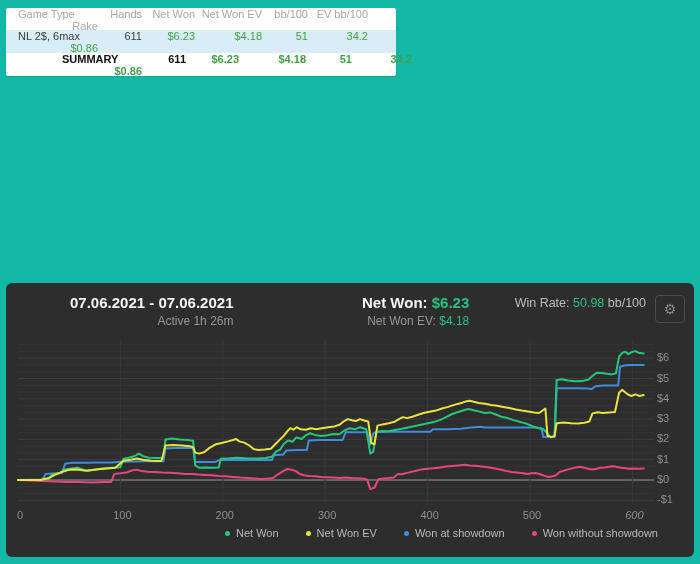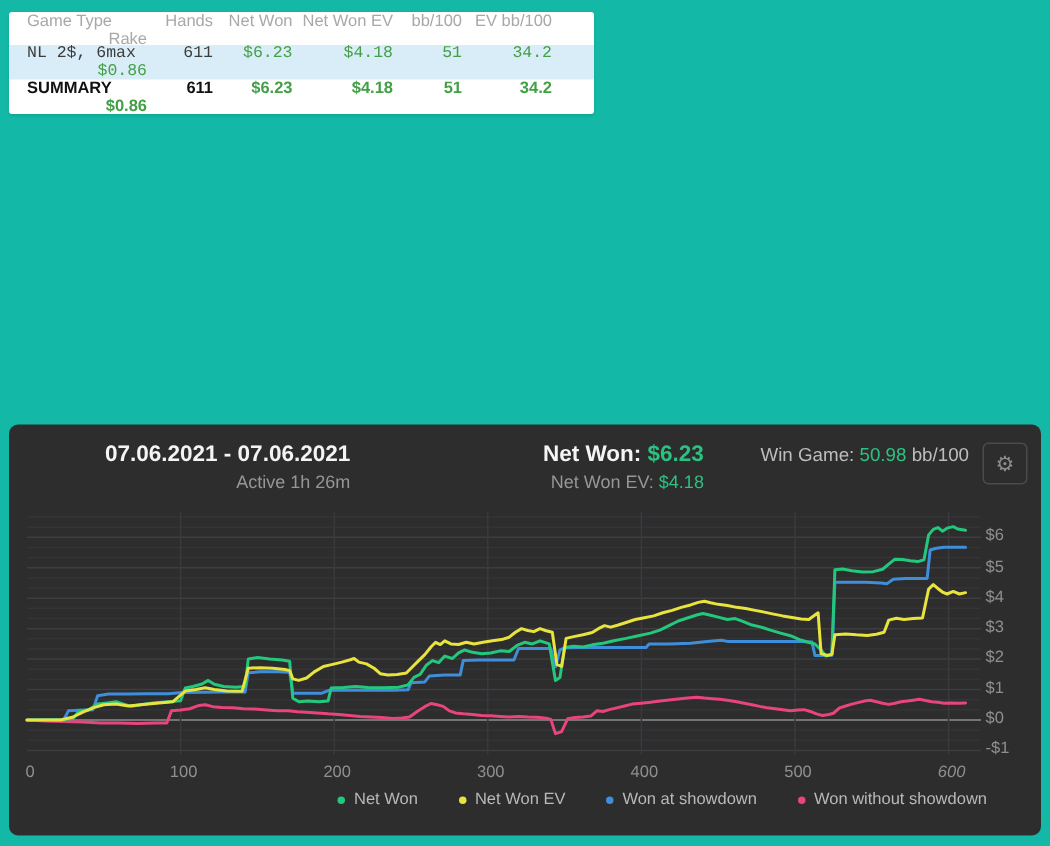--- a/index.html
+++ b/index.html
@@ -8,22 +8,22 @@
 
   
   .stats-card { position: absolute; left: 6px; top: 8px; width: 390px; background: #ffffff;
                 border-radius: 2px; box-shadow: 0 1px 2px rgba(0,0,0,0.10); font-size: 11px; }
   .t-row { display: grid; grid-template-columns: 96px 44px 53px 67px 46px 60px; height: 23px; align-items: center; }
   .t-head { height: 22px; color: #a8a8a8; }
   .t-cell { text-align: right; padding-right: 4px; white-space: nowrap; }
   .t-cell.first { text-align: left; padding-left: 12px; }
   .t-head .t-cell { font-size: 11px; }
   .row-data { color: #3c3c3c; }
-  .row-highlight { background: #d9edf8; font-family: Liberation Mono, monospace; }
-  .row-summary { font-weight: bold; color: #111; }
+  .row-highlight { background: #d9edf8; }
+  .row-summary { font-weight: bold; color: #111; margin-left: 44px; }
   .val-green { color: #43a047; }
 
   
   .panel { position: absolute; left: 6px; top: 283px; width: 688px; height: 274px;
            background: #2d2d2e; border-radius: 6px; color: #eee; }
   .ph-block { position: absolute; top: 11px; margin-left: 48px; }
   .ph-title { font-size: 15px; font-weight: bold; color: #f4f4f4; white-space: nowrap; }
   .ph-sub { font-size: 12px; color: #969696; margin-top: 3px; white-space: nowrap; text-align: right; }
   .ph-date { left: 16px; }
   .ph-hands { left: 194px; }
@@ -101,21 +101,21 @@
         <span class="green">$6.23</span>
       </div>
       <div class="ph-sub">
         <span>Net Won  EV:</span>
         <span class="green">$4.18</span>
       </div>
     </div>
 
     <div class="ph-right">
       <div>
-        <span>Win Game:</span>
+        <span>Win Rate:</span>
         <span class="green">50.98</span>
         <span>bb/100</span>
       </div>
     </div>
 
     <button class="gear-btn">
       <span>⚙</span>
     </button>
 
     <svg id="chart-svg" class="chart-svg" width="688" height="274">

